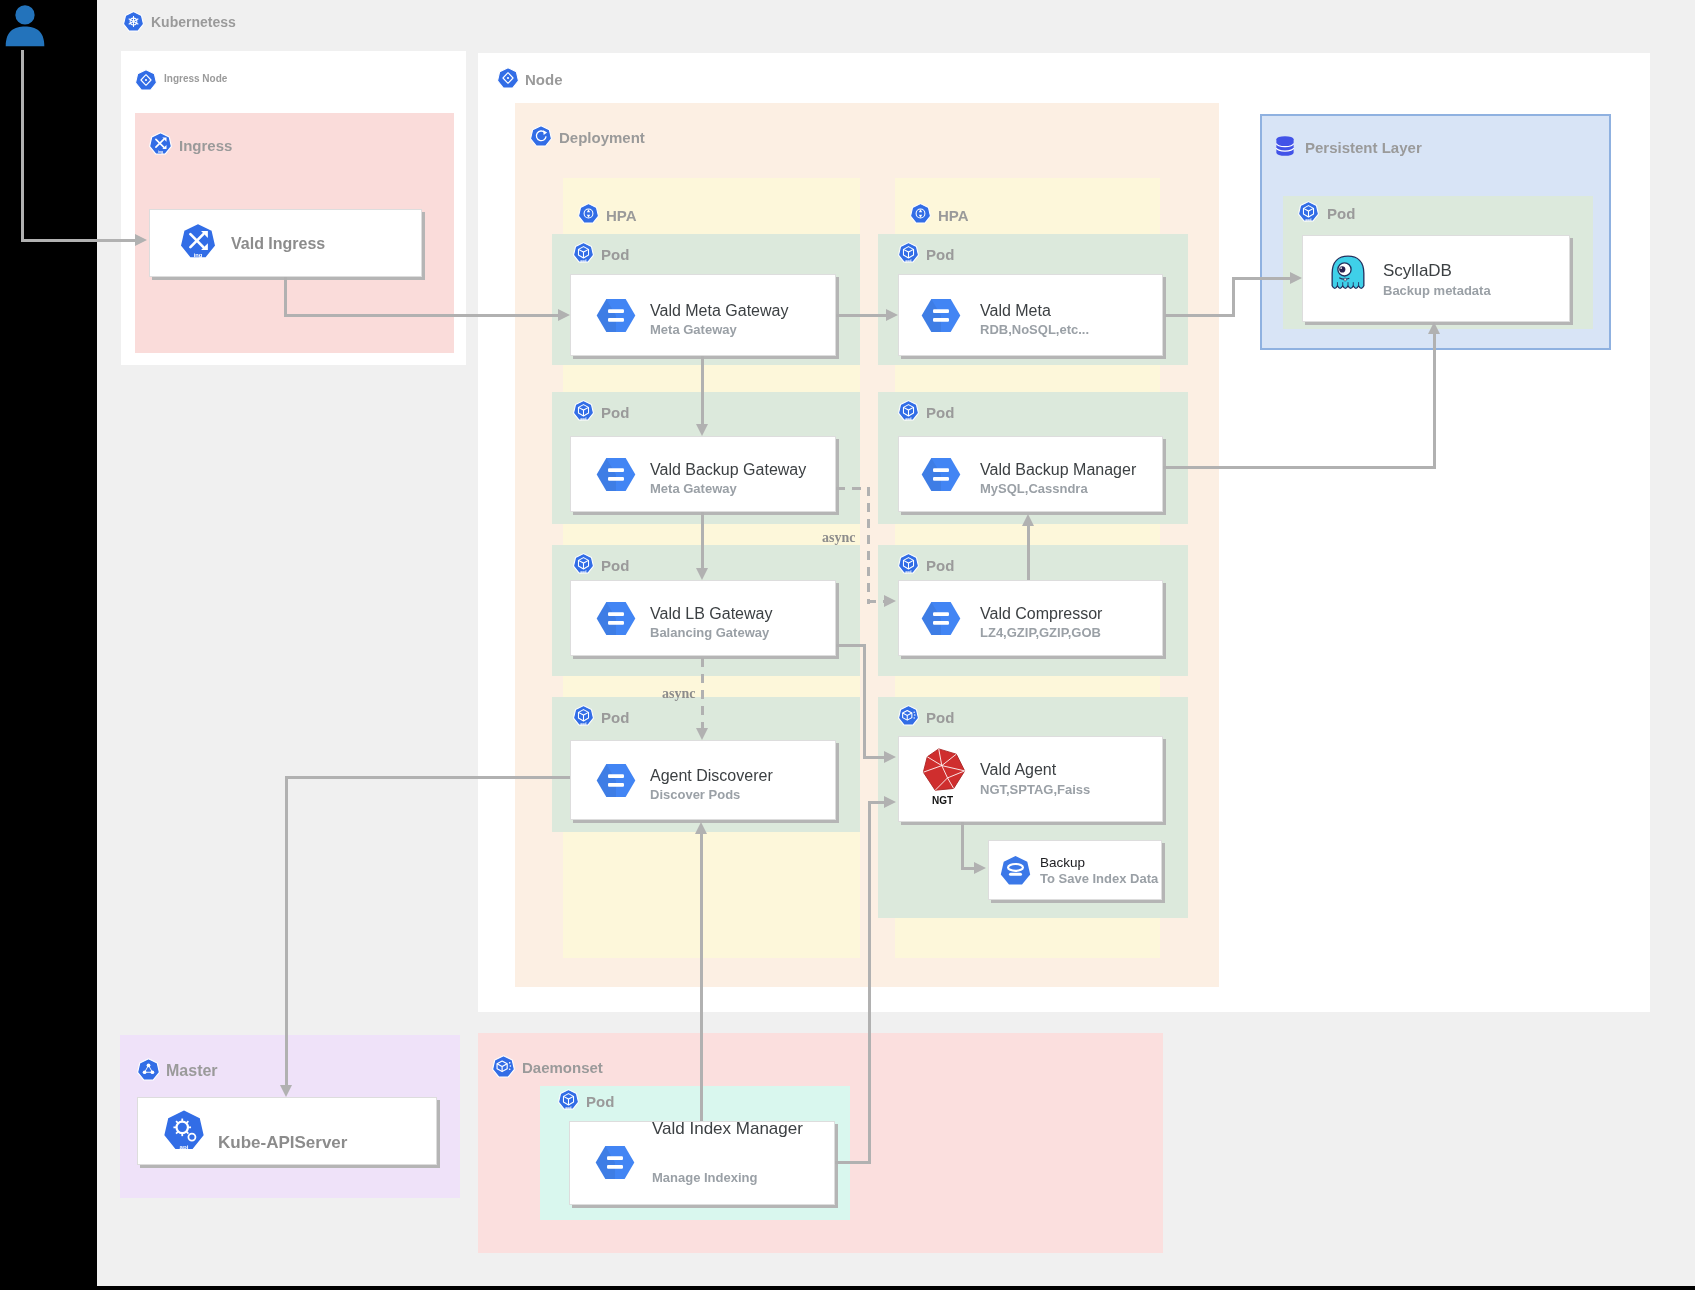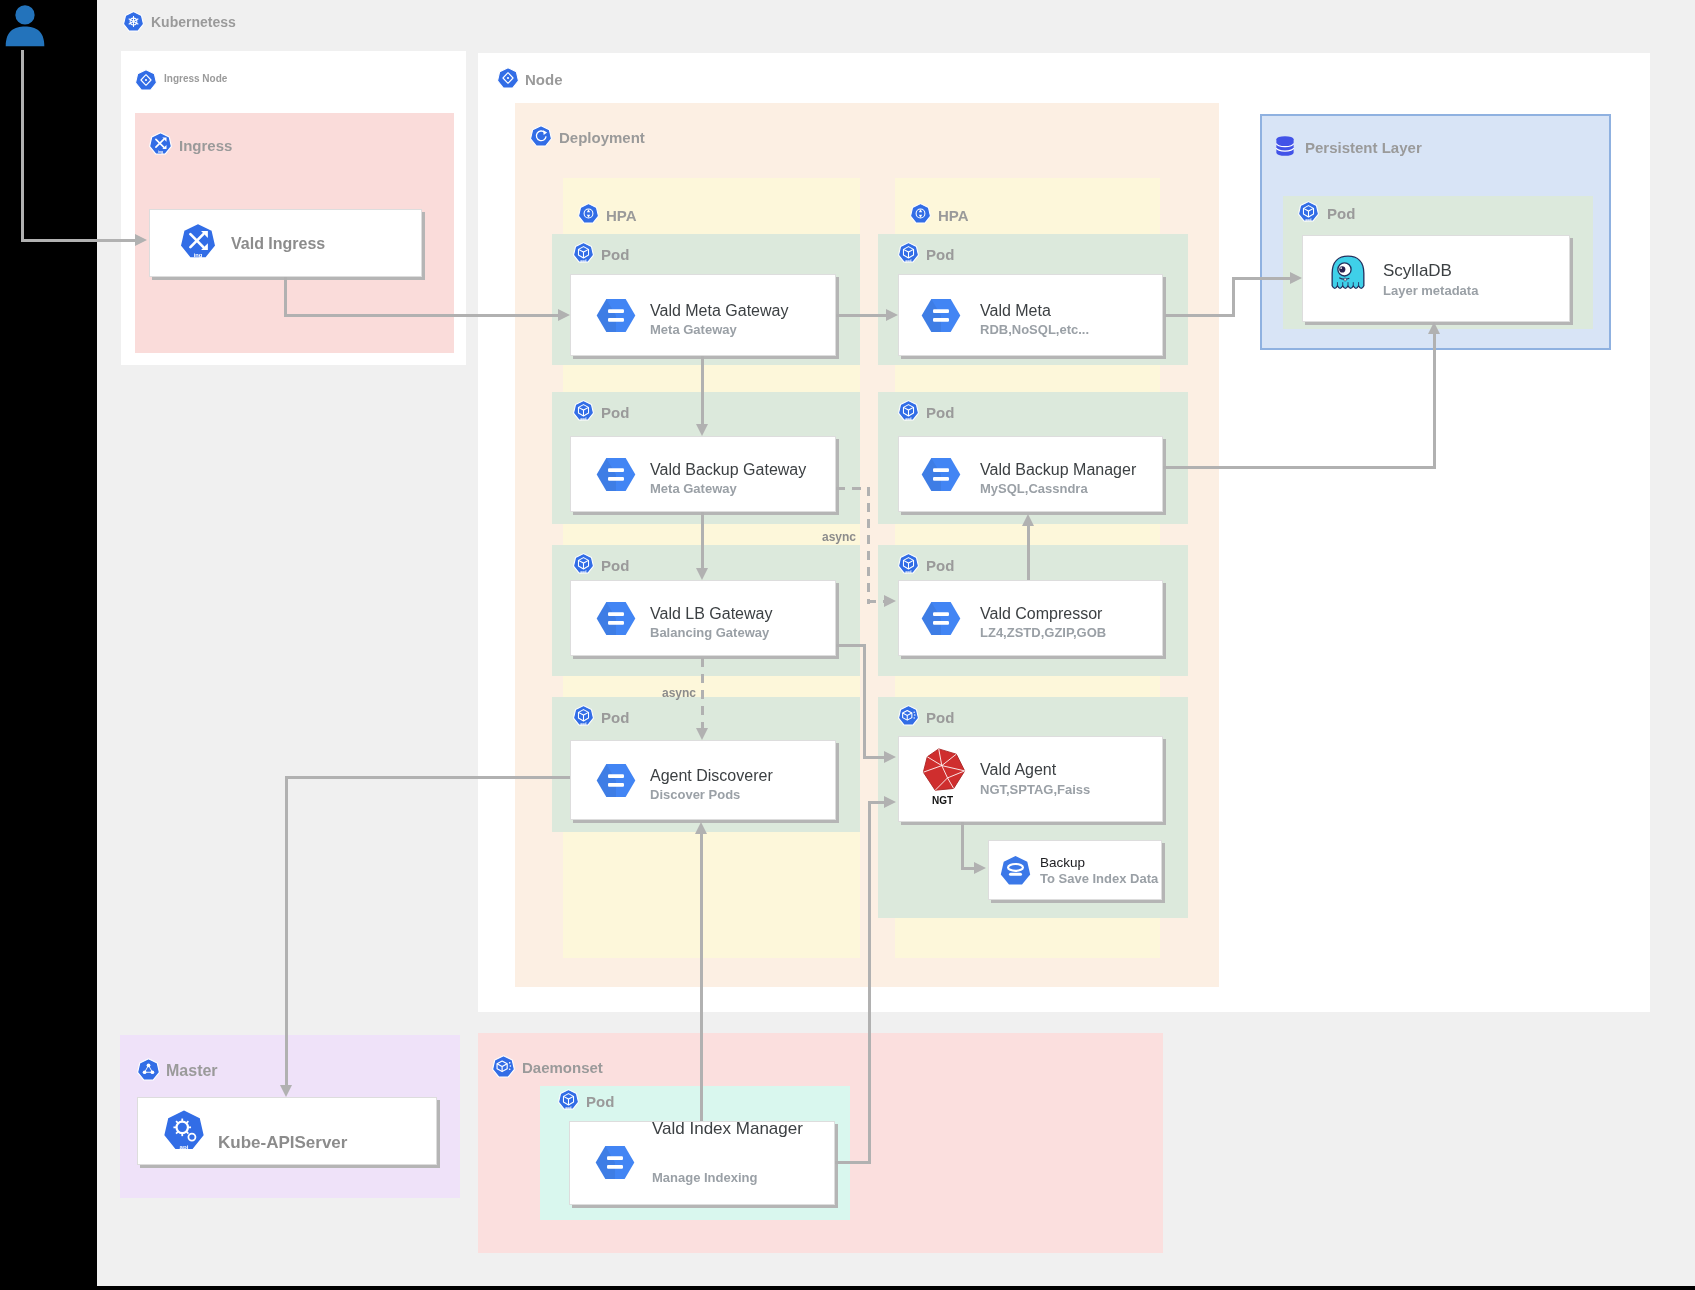--- a/index.html
+++ b/index.html
@@ -12,21 +12,21 @@
   .t{position:absolute;color:#3c4043;font-size:16px;white-space:nowrap;line-height:1;}
   .tb{position:absolute;color:#8c8c8c;font-size:16px;font-weight:bold;white-space:nowrap;line-height:1;}
   .s{position:absolute;color:#9aa0a6;font-size:13px;font-weight:bold;white-space:nowrap;line-height:1;}
   .card{position:absolute;background:#fff;border:1px solid #ddd;box-shadow:3px 3px 0 #b5b5b5;box-sizing:border-box;}
   .ln{position:absolute;background:#b1b1b1;}
   .dash-v{position:absolute;width:3px;background:repeating-linear-gradient(180deg,#b1b1b1 0 9px,rgba(0,0,0,0) 9px 16px);}
   .dash-h{position:absolute;height:3px;background:repeating-linear-gradient(90deg,#b1b1b1 0 9px,rgba(0,0,0,0) 9px 16px);}
   .ar-r{position:absolute;width:0;height:0;border-top:6px solid transparent;border-bottom:6px solid transparent;border-left:12px solid #b1b1b1;}
   .ar-d{position:absolute;width:0;height:0;border-left:6px solid transparent;border-right:6px solid transparent;border-top:12px solid #b1b1b1;}
   .ar-u{position:absolute;width:0;height:0;border-left:6px solid transparent;border-right:6px solid transparent;border-bottom:12px solid #b1b1b1;}
-  .async{position:absolute;font-size:12px;font-weight:bold;color:#8c8c8c;line-height:1;}
+  .async{position:absolute;font-size:14px;font-weight:bold;color:#8c8c8c;line-height:1;font-family:Liberation Serif, serif;}
   .ngt-cap{position:absolute;font-size:10px;font-weight:bold;color:#111;line-height:1;}
 </style>
 </head>
 <body>
 
 <svg width="0" height="0" style="position:absolute">
   <defs>
     <symbol id="sym-hept" viewBox="0 0 100 100">
       <path d="M50 3 L88 21.5 L97.4 62.5 L71 95.5 L29 95.5 L2.6 62.5 L12 21.5 Z" fill="#326de6" stroke="#fff" stroke-width="5" stroke-linejoin="round"></path>
     </symbol>
@@ -294,21 +294,21 @@
       <use href="#sym-hex"></use>
     </svg>
   <span class="t" style="left:980px;top:462px">Vald Backup Manager</span>
   <span class="s" style="left:980px;top:482px">MySQL,Cassndra</span>
 
   <div class="card" style="left:898px;top:580px;width:265px;height:76px"></div>
   <svg class="icon" style="left:920px;top:600px;width:42px;height:37px">
       <use href="#sym-hex"></use>
     </svg>
   <span class="t" style="left:980px;top:606px">Vald Compressor</span>
-  <span class="s" style="left:980px;top:626px">LZ4,ZSTD,GZIP,GOB</span>
+  <span class="s" style="left:980px;top:626px">LZ4,GZIP,GZIP,GOB</span>
 
   <div class="card" style="left:898px;top:736px;width:265px;height:86px"></div>
   <svg class="icon" style="left:922px;top:748px;width:44px;height:44px">
       <use href="#sym-ngt"></use>
     </svg>
   <span class="ngt-cap" style="left:932px;top:796px">NGT</span>
   <span class="t" style="left:980px;top:762px">Vald Agent</span>
   <span class="s" style="left:980px;top:783px">NGT,SPTAG,Faiss</span>
 
   <div class="card" style="left:988px;top:840px;width:174px;height:60px"></div>
@@ -328,21 +328,21 @@
   <svg class="icon" style="left:1298px;top:201px;width:21px;height:21px">
       <use href="#sym-pod"></use>
     </svg>
   <span class="lbl" style="left:1327px;top:206px;font-size:15px">Pod</span>
 
   <div class="card" style="left:1302px;top:235px;width:268px;height:87px"></div>
   <svg class="icon" style="left:1326px;top:251px;width:44px;height:50px">
       <use href="#sym-scylla"></use>
     </svg>
   <span class="t" style="left:1383px;top:262px;font-size:17px">ScyllaDB</span>
-  <span class="s" style="left:1383px;top:284px">Layer metadata</span>
+  <span class="s" style="left:1383px;top:284px">Backup metadata</span>
 
   <div class="bx" style="left:120px;top:1035px;width:340px;height:163px;background:#efe2f9"></div>
   <svg class="icon" style="left:137px;top:1058px;width:23px;height:23px">
       <use href="#sym-master"></use>
     </svg>
   <span class="lbl" style="left:166px;top:1063px;font-size:16px">Master</span>
 
   <div class="card" style="left:137px;top:1097px;width:300px;height:68px"></div>
   <svg class="icon" style="left:162px;top:1108px;width:44px;height:44px">
       <use href="#sym-api"></use>

